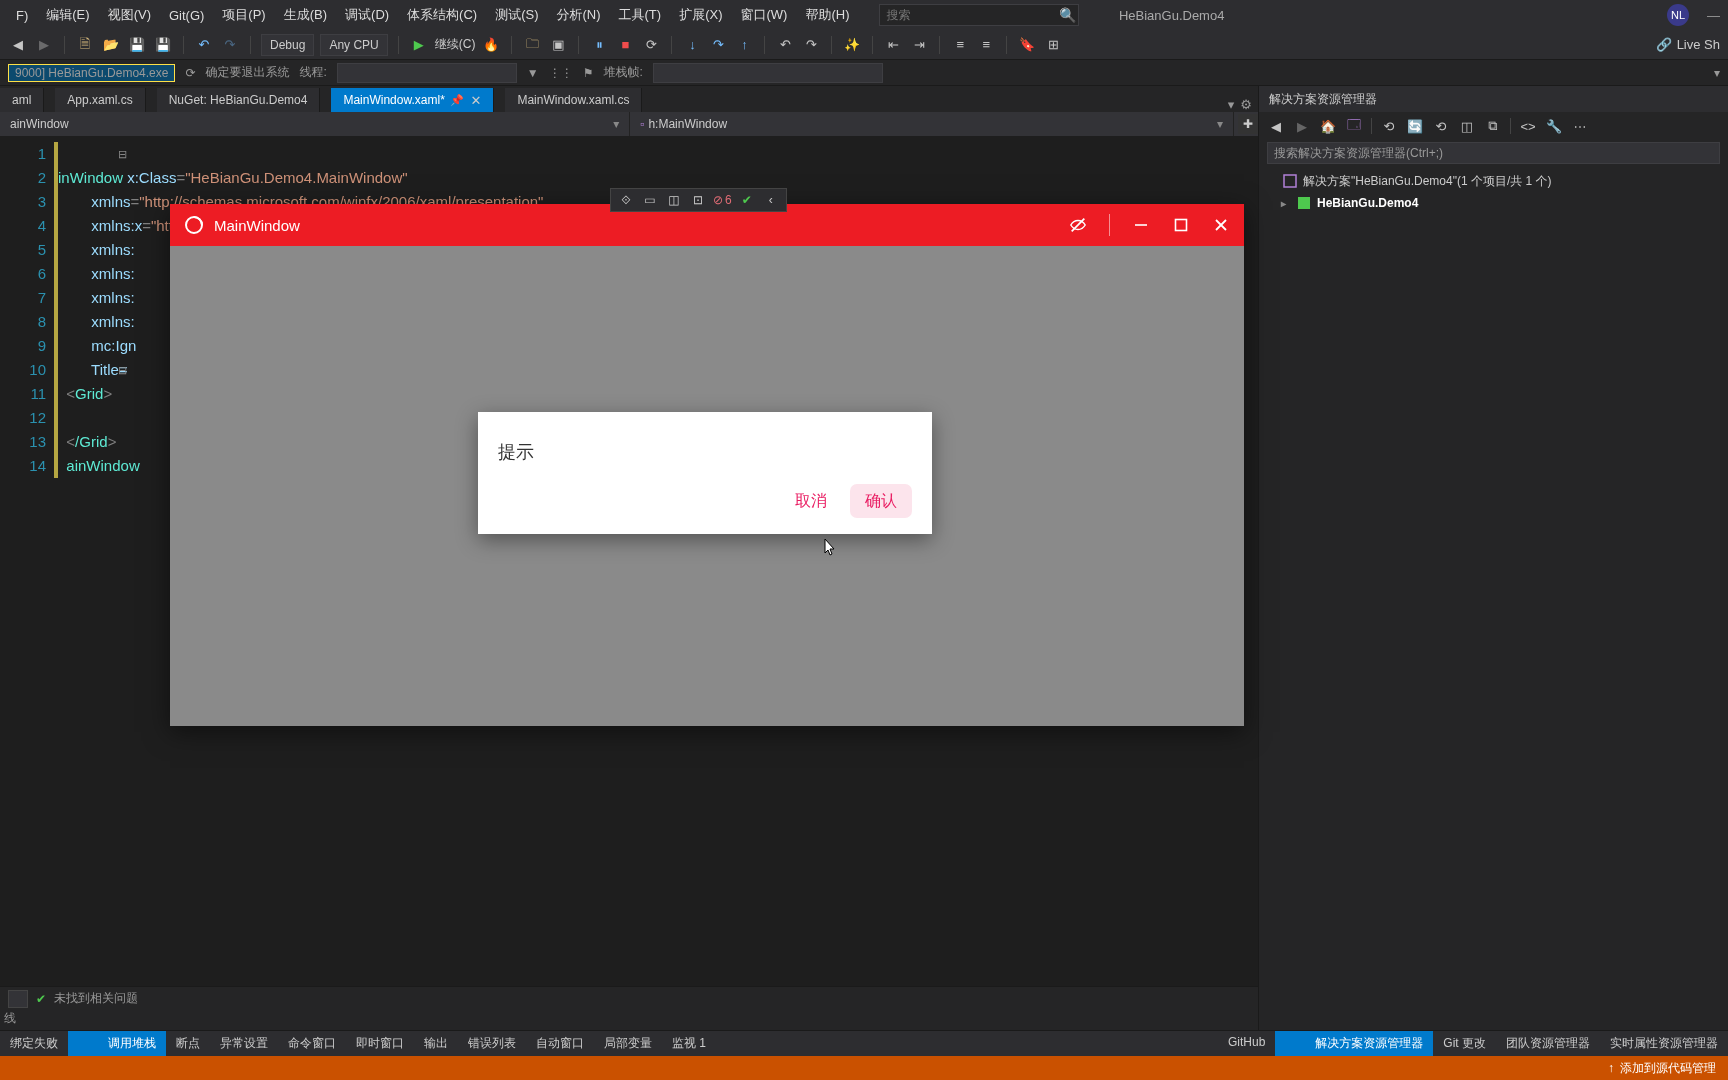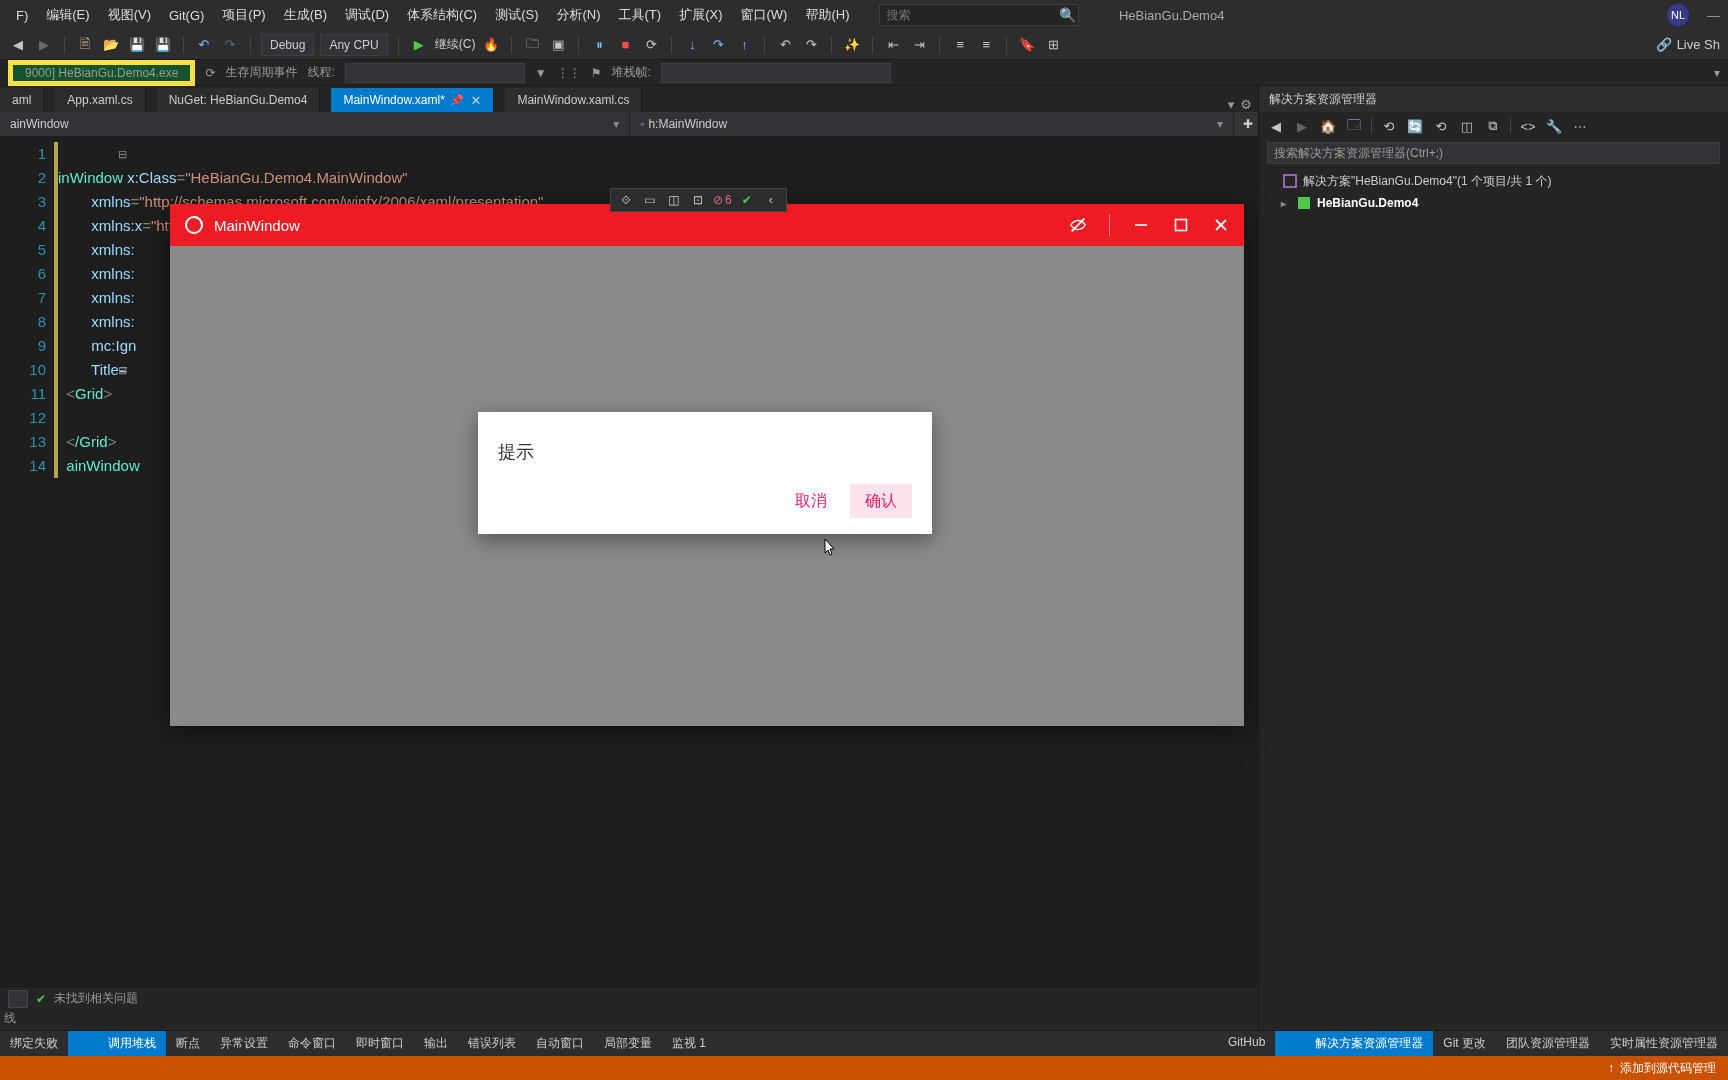--- a/index.html
+++ b/index.html
@@ -16,21 +16,21 @@
 
 
 .toolbar { height: 30px; background: #2d2d30; display: flex; align-items: center; padding: 0 8px; gap: 6px; border-bottom: 1px solid #1a1a1a; }
 .toolbar .tb-btn { width: 20px; height: 20px; display: inline-flex; align-items: center; justify-content: center; color: #c5c5c5; cursor: pointer; font-size: 13px; }
 .toolbar .sep { width: 1px; height: 18px; background: #444; margin: 0 4px; }
 .toolbar .combo { background: #333337; border: 1px solid #3e3e42; color: #ccc; height: 22px; padding: 0 8px; font-size: 12px; display: inline-flex; align-items: center; }
 .toolbar .live-share { margin-left: auto; color: #ccc; font-size: 13px; display: flex; align-items: center; gap: 4px; }
 
 
 .toolbar2 { height: 26px; background: #252526; display: flex; align-items: center; padding: 0 8px; gap: 10px; border-bottom: 1px solid #1a1a1a; font-size: 12px; color: #999; }
-.toolbar2 .proc { background: #14532d; padding: 1px 12px; border: 5px solid #fde047; }
+.toolbar2 .proc { background: #0c4a6e; padding: 1px 6px; border: 1px solid #fde047; }
 .toolbar2 .dd { min-width: 180px; height: 20px; background: #333337; border: 1px solid #3e3e42; }
 
 
 .main { display: flex; height: calc(100% - 86px - 26px - 24px); }
 
 
 .editor-side { flex: 1; display: flex; flex-direction: column; position: relative; }
 
 
 .tabs { height: 26px; background: #252526; display: flex; align-items: flex-end; gap: 11px; }
@@ -98,21 +98,21 @@
 .app-titlebar .divider { width: 1px; height: 22px; background: rgba(255,255,255,.5); }
 .app-body { height: calc(100% - 42px); background: #8a8a8a; position: relative; }
 
 
 .dialog { position: absolute; left: 308px; top: 166px; width: 454px; background: #fff; box-shadow: 0 6px 20px rgba(0,0,0,.4); padding: 28px 20px 16px 20px; }
 .dialog .dlg-title { font-size: 18px; color: #333; margin-bottom: 20px; }
 .dialog .dlg-msg { font-size: 17px; color: #555; margin-bottom: 24px; padding-left: 14px; }
 .dialog .dlg-btns { display: flex; justify-content: flex-end; gap: 8px; }
 .dialog .dlg-btn { min-width: 62px; height: 34px; display: inline-flex; align-items: center; justify-content: center; font-size: 16px; cursor: pointer; border: none; }
 .dialog .dlg-btn.cancel { background: transparent; color: #e91e63; border: 1px solid transparent; }
-.dialog .dlg-btn.ok { background: #fce4ec; color: #e91e63; }
+.dialog .dlg-btn.ok { background: #fce4ec; color: #e91e63; border-radius: 7px; }
 
 
 .cursor-img { position: absolute; left: 820px; top: 538px; width: 16px; height: 20px; pointer-events: none; z-index: 99; }
 
 
 .debug-toolbar { position: absolute; left: 610px; top: 188px; height: 24px; background: #2d2d30; border: 1px solid #444; display: flex; align-items: center; gap: 6px; padding: 0 6px; color: #ccc; font-size: 12px; z-index: 5; }
 .debug-toolbar .db-btn { width: 18px; height: 18px; display: inline-flex; align-items: center; justify-content: center; cursor: pointer; }
 .debug-toolbar .db-count { color: #e06c75; display: flex; align-items: center; gap: 2px; }
 .debug-toolbar .db-ok { color: #4ec94e; }
 
@@ -190,21 +190,21 @@
   <span class="tb-btn">⊞</span>
   <div class="live-share">
     <span>🔗</span>
     <span>Live Sh</span>
   </div>
 </div>
 
 <div class="toolbar2">
   <span class="proc">9000] HeBianGu.Demo4.exe</span>
   <span class="tb-btn">⟳</span>
-  <span>生存周期事件</span>
+  <span>确定要退出系统</span>
   <span>线程:</span>
   <span class="dd"></span>
   <span class="tb-btn">▼</span>
   <span class="tb-btn">⋮⋮</span>
   <span class="tb-btn">⚑</span>
   <span>堆栈帧:</span>
   <span class="dd" style="min-width:230px"></span>
   <span class="tb-btn" style="margin-left:auto">▾</span>
 </div>
 

